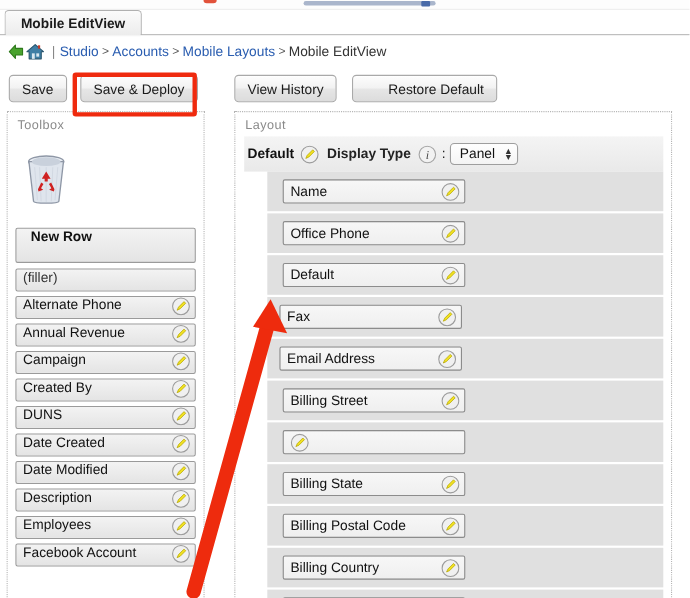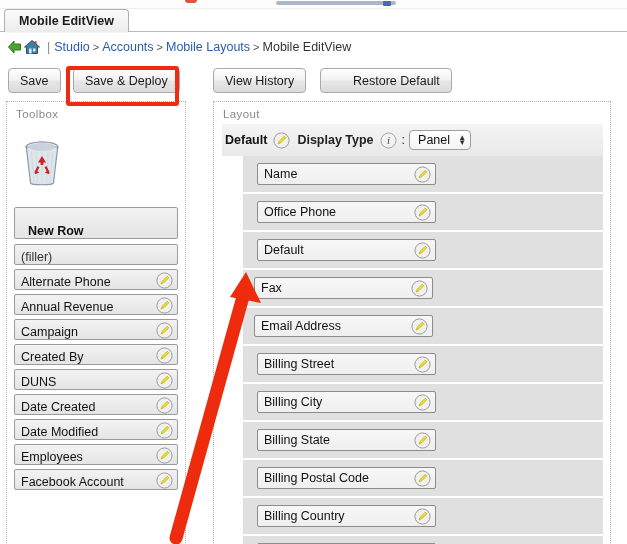--- a/index.html
+++ b/index.html
@@ -69,21 +69,21 @@
 
   
   .trash { position:absolute; left:12px; top:37px; width:46px; height:48px; }
 
   
   .tb-list { position:absolute; left:7px; top:105px; width:164px; }
   .tb-item {
     position:relative; height:21px; margin-bottom:4px;
     background: linear-gradient(to bottom,#f3f3f3 0%,#e4e4e4 100%);
     border:1px solid #9a9a9a; border-radius:2px;
-    display:flex; align-items:flex-end; box-sizing:border-box;
+    display:flex; align-items:flex-start; box-sizing:border-box;
     font-size:12.5px; color:#111; padding-left:6px;
   }
   .tb-item.newrow { height:32px; justify-content:flex-start; padding-left:13px; font-weight:bold; font-size:12.5px; margin-bottom:5px; }
   .tb-item.filler { color:#333; }
   .tb-label { flex:1; white-space:nowrap; overflow:hidden; }
 
   
   .pencil { width:17px; height:17px; flex:0 0 17px; margin-right:4px; }
 
   
@@ -100,21 +100,21 @@
     display:flex; align-items:center; justify-content:space-between;
     font-size:12.5px; color:#111; box-sizing:border-box;
   }
   .sel-arrows { margin-left:7px; display:flex; flex-direction:column; line-height:5px; font-size:8px; color:#333; }
   .collapse-wrap { position:absolute; right:4px; display:flex; align-items:center; gap:5px; font-size:12.5px; color:#222;margin-top:48px; }
   .checkbox { width:13px; height:13px; border:1px solid #a0a0a0; border-radius:3px; background:linear-gradient(to bottom,#fff,#f0f0f0); box-sizing:border-box; }
 
   .lay-rows { position:absolute; left:29px; top:54px; width:360px; }
   .lay-row { position:relative; height:36px; background:#e0e0e0; margin-bottom:2px; display:flex; align-items:center; }
   .lay-field {
-    margin-left:14px; width:179px; height:22px;
+    margin-left:14px; width:166px; height:22px;
     background:linear-gradient(to bottom,#f7f7f7,#efefef);
     border:1px solid #8c8c8c; border-radius:2px;
     display:flex; align-items:center; box-sizing:border-box;
     font-size:12.5px; color:#111; padding-left:6px;
   }
   .lay-row.shifted .lay-field { margin-left:11px; }
 
   
   .arrow { position:absolute; left:0; top:0; width:627px; height:544px; pointer-events:none; z-index:5; }
 </style>
@@ -236,20 +236,27 @@
         </div>
         <div class="tb-item">
           <span class="tb-label">Date Created</span>
           <span class="pencil"><svg width="17" height="17" viewBox="0 0 17 17">
               <circle cx="8.5" cy="8.5" r="7.6" fill="#f0f0f0" stroke="#9b9b9b" stroke-width="1"></circle>
               <path d="M5 12 L6.3 9.2 L11.3 4.2 L12.8 5.7 L7.8 10.7 Z" fill="#f2e221" stroke="#b6a806" stroke-width=".7"></path>
             </svg></span>
         </div>
         <div class="tb-item">
           <span class="tb-label">Date Modified</span>
+          <span class="pencil"><svg width="17" height="17" viewBox="0 0 17 17">
+              <circle cx="8.5" cy="8.5" r="7.6" fill="#f0f0f0" stroke="#9b9b9b" stroke-width="1"></circle>
+              <path d="M5 12 L6.3 9.2 L11.3 4.2 L12.8 5.7 L7.8 10.7 Z" fill="#f2e221" stroke="#b6a806" stroke-width=".7"></path>
+            </svg></span>
+        </div>
+        <div class="tb-item">
+          <span class="tb-label">Description</span>
           <span class="pencil"><svg width="17" height="17" viewBox="0 0 17 17">
               <circle cx="8.5" cy="8.5" r="7.6" fill="#f0f0f0" stroke="#9b9b9b" stroke-width="1"></circle>
               <path d="M5 12 L6.3 9.2 L11.3 4.2 L12.8 5.7 L7.8 10.7 Z" fill="#f2e221" stroke="#b6a806" stroke-width=".7"></path>
             </svg></span>
         </div>
         <div class="tb-item">
           <span class="tb-label">Employees</span>
           <span class="pencil"><svg width="17" height="17" viewBox="0 0 17 17">
               <circle cx="8.5" cy="8.5" r="7.6" fill="#f0f0f0" stroke="#9b9b9b" stroke-width="1"></circle>
               <path d="M5 12 L6.3 9.2 L11.3 4.2 L12.8 5.7 L7.8 10.7 Z" fill="#f2e221" stroke="#b6a806" stroke-width=".7"></path>
@@ -348,21 +355,20 @@
           <div class="lay-field">
             <span style="flex: 1 1 0%;">Billing Street</span>
             <span class="pencil"><svg width="17" height="17" viewBox="0 0 17 17">
                 <circle cx="8.5" cy="8.5" r="7.6" fill="#f0f0f0" stroke="#9b9b9b" stroke-width="1"></circle>
                 <path d="M5 12 L6.3 9.2 L11.3 4.2 L12.8 5.7 L7.8 10.7 Z" fill="#f2e221" stroke="#b6a806" stroke-width=".7"></path>
               </svg></span>
           </div>
         </div>
         <div class="lay-row">
           <div class="lay-field">
-            <span style="flex: 1 1 0%;">Billing City</span>
             <span class="pencil"><svg width="17" height="17" viewBox="0 0 17 17">
                 <circle cx="8.5" cy="8.5" r="7.6" fill="#f0f0f0" stroke="#9b9b9b" stroke-width="1"></circle>
                 <path d="M5 12 L6.3 9.2 L11.3 4.2 L12.8 5.7 L7.8 10.7 Z" fill="#f2e221" stroke="#b6a806" stroke-width=".7"></path>
               </svg></span>
           </div>
         </div>
         <div class="lay-row">
           <div class="lay-field">
             <span style="flex: 1 1 0%;">Billing State</span>
             <span class="pencil"><svg width="17" height="17" viewBox="0 0 17 17">

